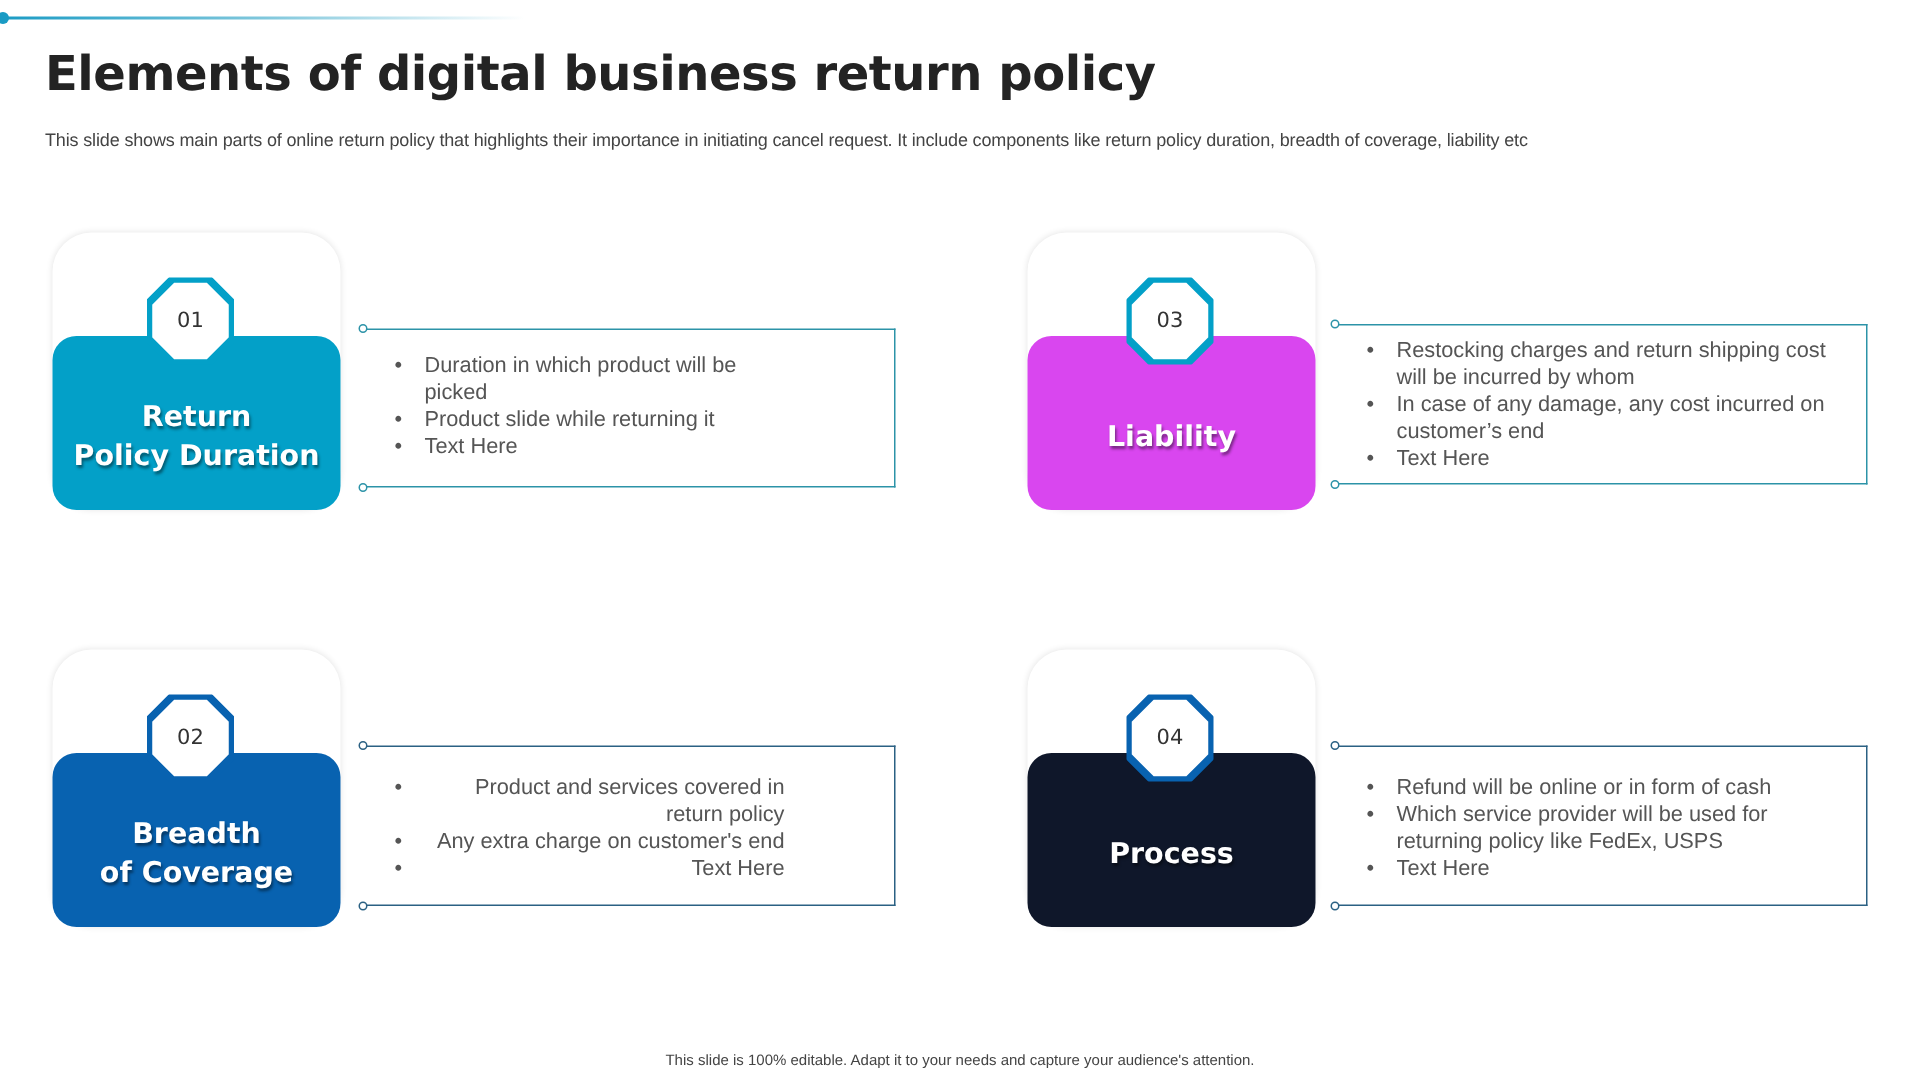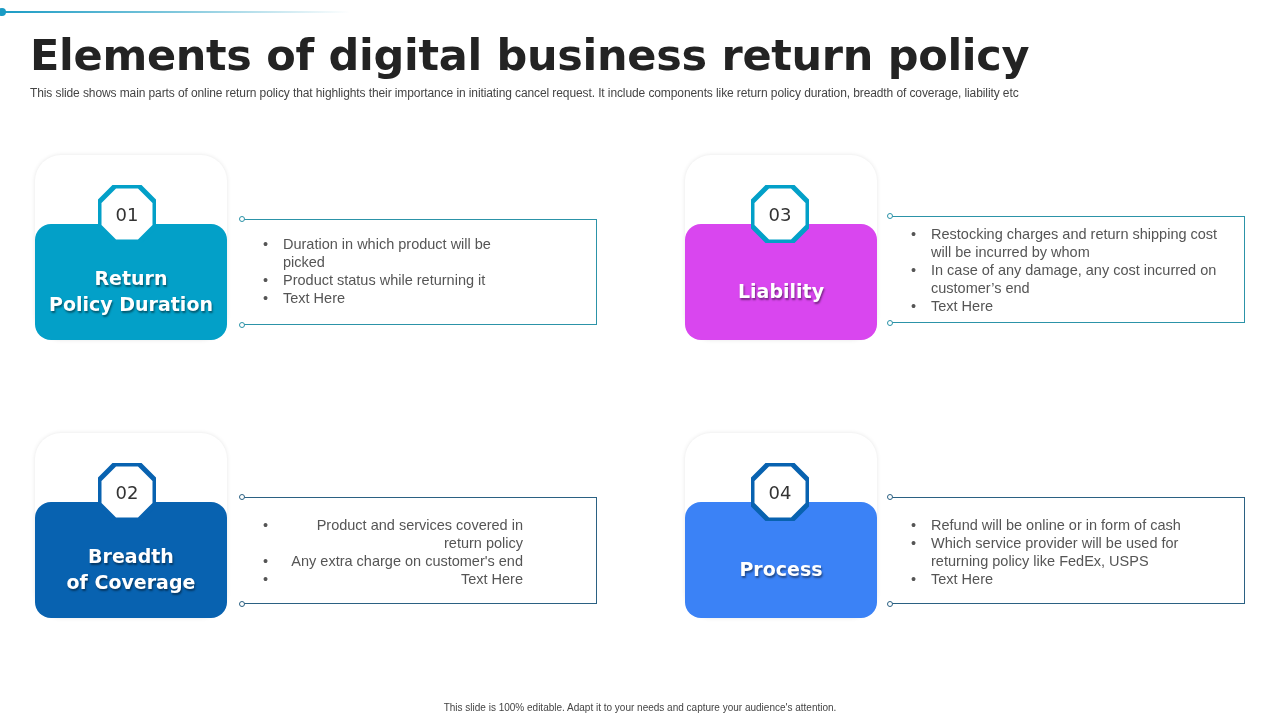--- a/index.html
+++ b/index.html
@@ -4,34 +4,34 @@
 <style>
   * { box-sizing: border-box; margin: 0; padding: 0; }
   html, body { width: 1280px; height: 720px; background: #ffffff; overflow: hidden; }
   body { position: relative; font-family: "Liberation Sans", sans-serif; color: #222; }
 
   .top-line { position: absolute; left: 0; top: 11px; width: 350px; height: 2px;
     background: linear-gradient(90deg, #1a9bc4 0%, #7fc7dc 50%, rgba(255,255,255,0) 100%); }
   .top-dot { position: absolute; left: -2px; top: 8px; width: 8px; height: 8px; border-radius: 50%; background: #1a9bc4; }
 
   .title { position: absolute; left: 30px; top: 30px; font-family: "DejaVu Sans", sans-serif; font-weight: bold;
-    font-size: 43px; letter-spacing: -0.3px; color: #232323; }
+    font-size: 32px; letter-spacing: -0.3px; color: #232323; }
   .subtitle { position: absolute; left: 30px; top: 86px; font-size: 12px; color: #444; letter-spacing: -0.1px; }
 
   .card { position: absolute; width: 192px; height: 185px; border-radius: 26px; background: #fff;
     box-shadow: 0 0 4px rgba(0,0,0,0.10); }
   .card-box { position: absolute; left: 0; bottom: 0; width: 192px; height: 116px; border-radius: 16px;
     display: flex; align-items: center; justify-content: center; padding-top: 18px; text-align: center; }
   .card-label { font-family: "DejaVu Sans", sans-serif; font-weight: bold; font-size: 19px; line-height: 26px;
     color: #fff; text-shadow: 1px 2px 2px rgba(0,0,0,0.45); white-space: pre-line; }
 
   .badge { position: absolute; left: 63px; top: 30px; width: 58px; height: 58px; }
   .badge svg { position: absolute; left: 0; top: 0; }
   .badge-num { position: absolute; left: 0; top: 0; width: 58px; height: 58px; display: flex;
-    align-items: center; justify-content: center; font-family: "DejaVu Sans", sans-serif; font-size: 18px;
+    align-items: center; justify-content: center; font-family: "DejaVu Sans", sans-serif; font-size: 14px;
     color: #333; font-weight: 500; }
 
   .textbox { position: absolute; width: 354px; border: 1.3px solid #2c93a8; border-left: none; background: #fff; }
   .textbox.dark { border-color: #2b6183; }
   .dotmark { position: absolute; left: -4px; width: 6px; height: 6px; border-radius: 50%; border: 1px solid #2c93a8; background: #fff; }
   .textbox.dark .dotmark { border-color: #2b6183; }
   .bullets { position: absolute; left: 20px; list-style: none; font-size: 14.5px; line-height: 18px; color: #555; width: 260px; }
   .bullets li { position: relative; padding-left: 20px; }
   .bullets li::before { content: "•"; position: absolute; left: 0; top: 0; color: #555; }
 
@@ -56,21 +56,21 @@
       <polygon points="17,1 41,1 57,17 57,41 41,57 17,57 1,41 1,17" fill="#ffffff" stroke="#03a0c8" stroke-width="5"></polygon>
     </svg>
     <span class="badge-num">01</span>
   </div>
 </div>
 <div class="textbox" style="left:243px; top:219px; height:106px;">
   <span class="dotmark" style="top:-4px;"></span>
   <span class="dotmark" style="bottom:-4px;"></span>
   <ul class="bullets" style="top:15px;">
     <li>Duration in which product will be picked</li>
-    <li>Product status while returning it</li>
+    <li>Product slide while returning it</li>
     <li>Text Here</li>
   </ul>
 </div>
 
 <div class="card" style="left:35px; top:433px;">
   <div class="card-box" style="background:#0862b0;">
     <span class="card-label">Breadth
 of Coverage</span>
   </div>
   <div class="badge">
@@ -105,21 +105,21 @@
   <span class="dotmark" style="top:-4px;"></span>
   <span class="dotmark" style="bottom:-4px;"></span>
   <ul class="bullets" style="top:8px; width:310px;">
     <li>Restocking charges and return shipping cost will be incurred by whom</li>
     <li>In case of any damage, any cost incurred on customer’s end</li>
     <li>Text Here</li>
   </ul>
 </div>
 
 <div class="card" style="left:685px; top:433px;">
-  <div class="card-box" style="background:#3b82f6;">
+  <div class="card-box" style="background:#0f172a;">
     <span class="card-label">Process</span>
   </div>
   <div class="badge" style="left:66px;">
     <svg width="58" height="58" viewBox="0 0 58 58">
       <polygon points="17,1 41,1 57,17 57,41 41,57 17,57 1,41 1,17" fill="#ffffff" stroke="#0862b0" stroke-width="5"></polygon>
     </svg>
     <span class="badge-num">04</span>
   </div>
 </div>
 <div class="textbox dark" style="left:891px; top:497px; height:107px;">

